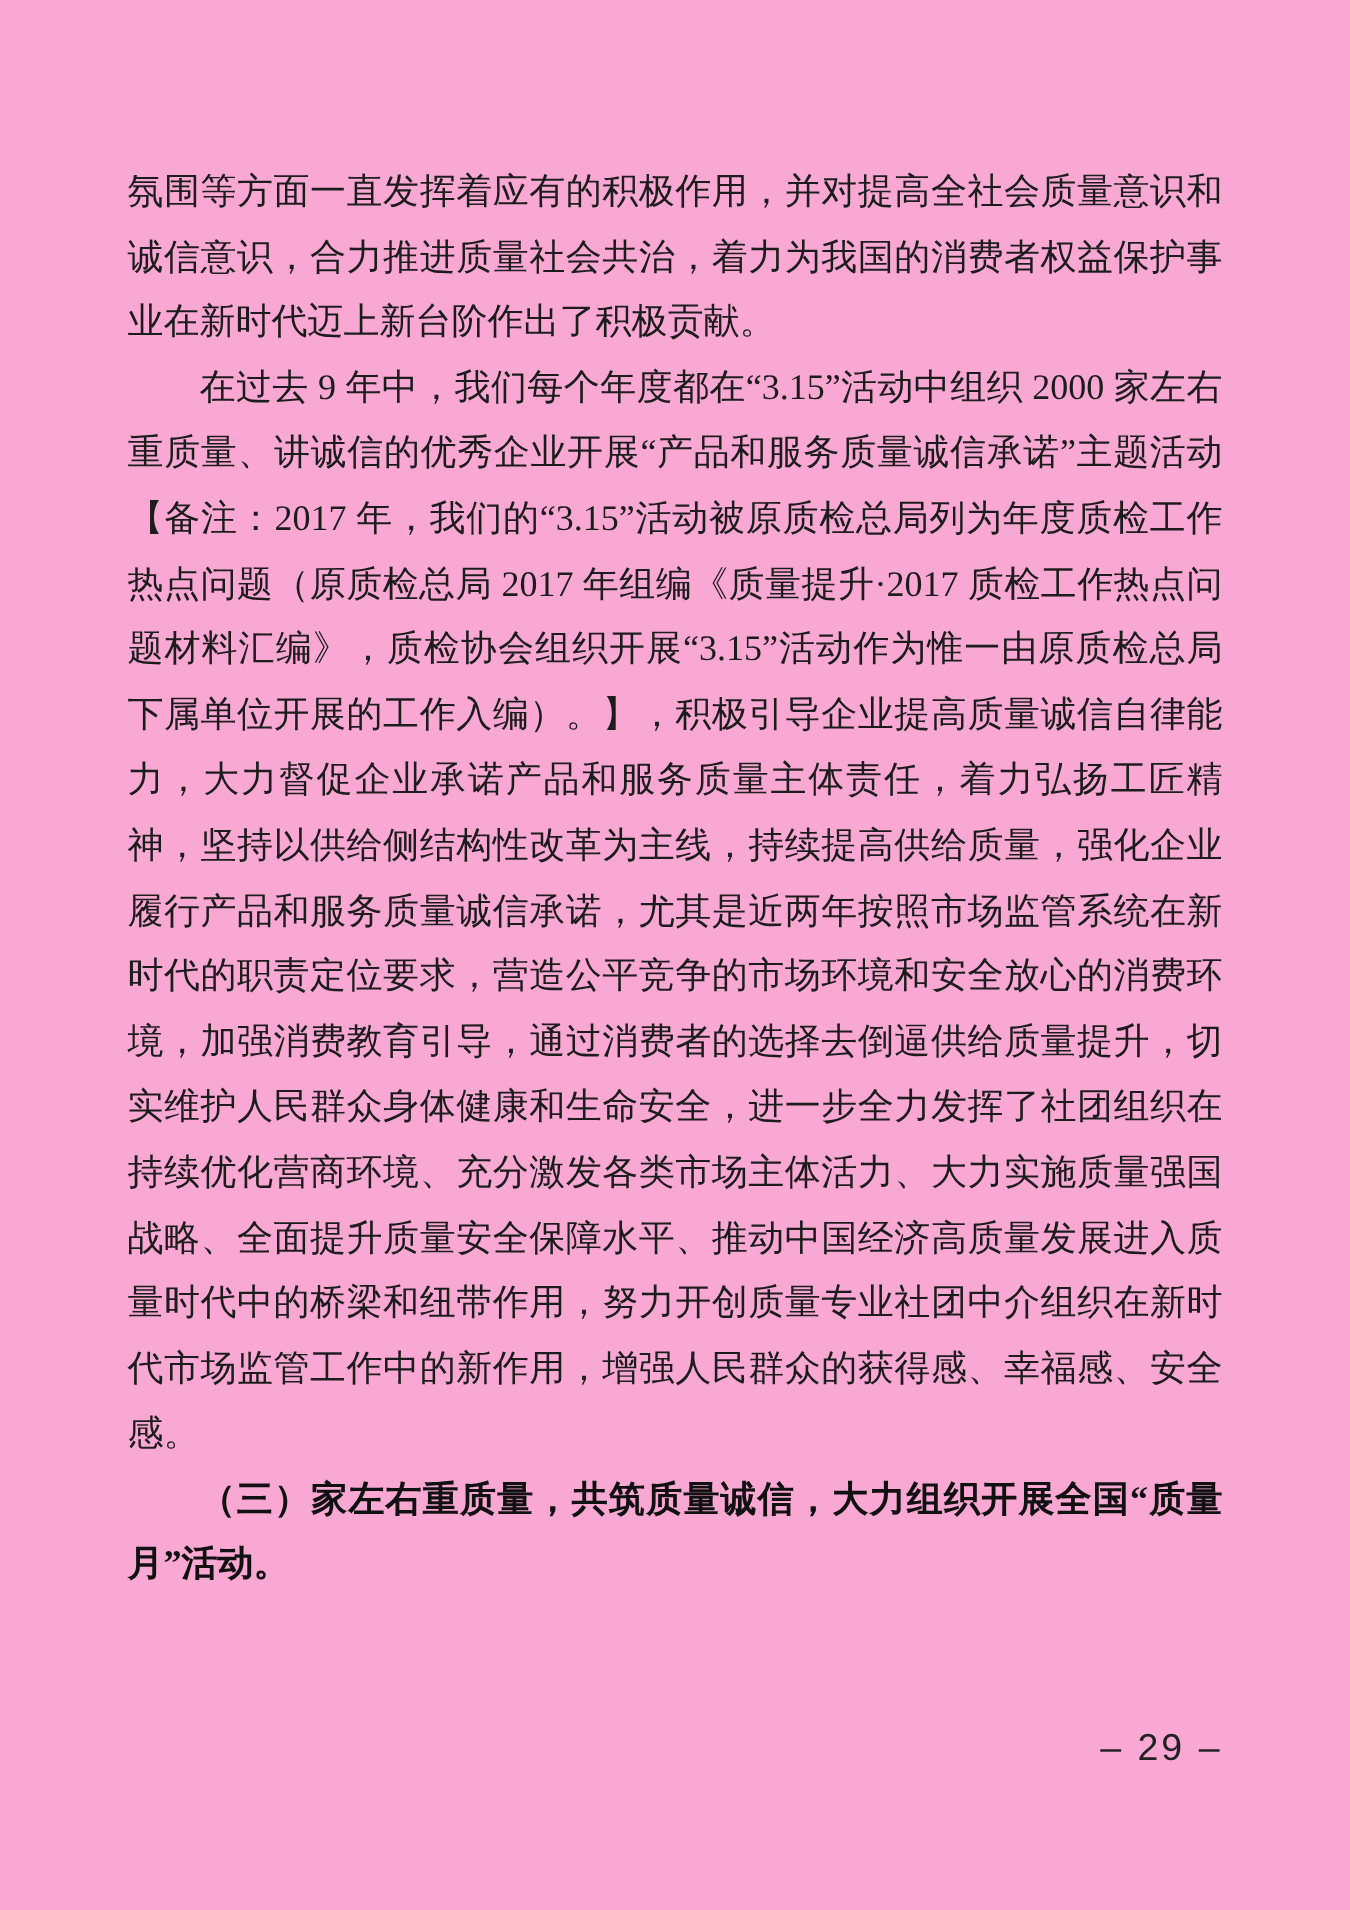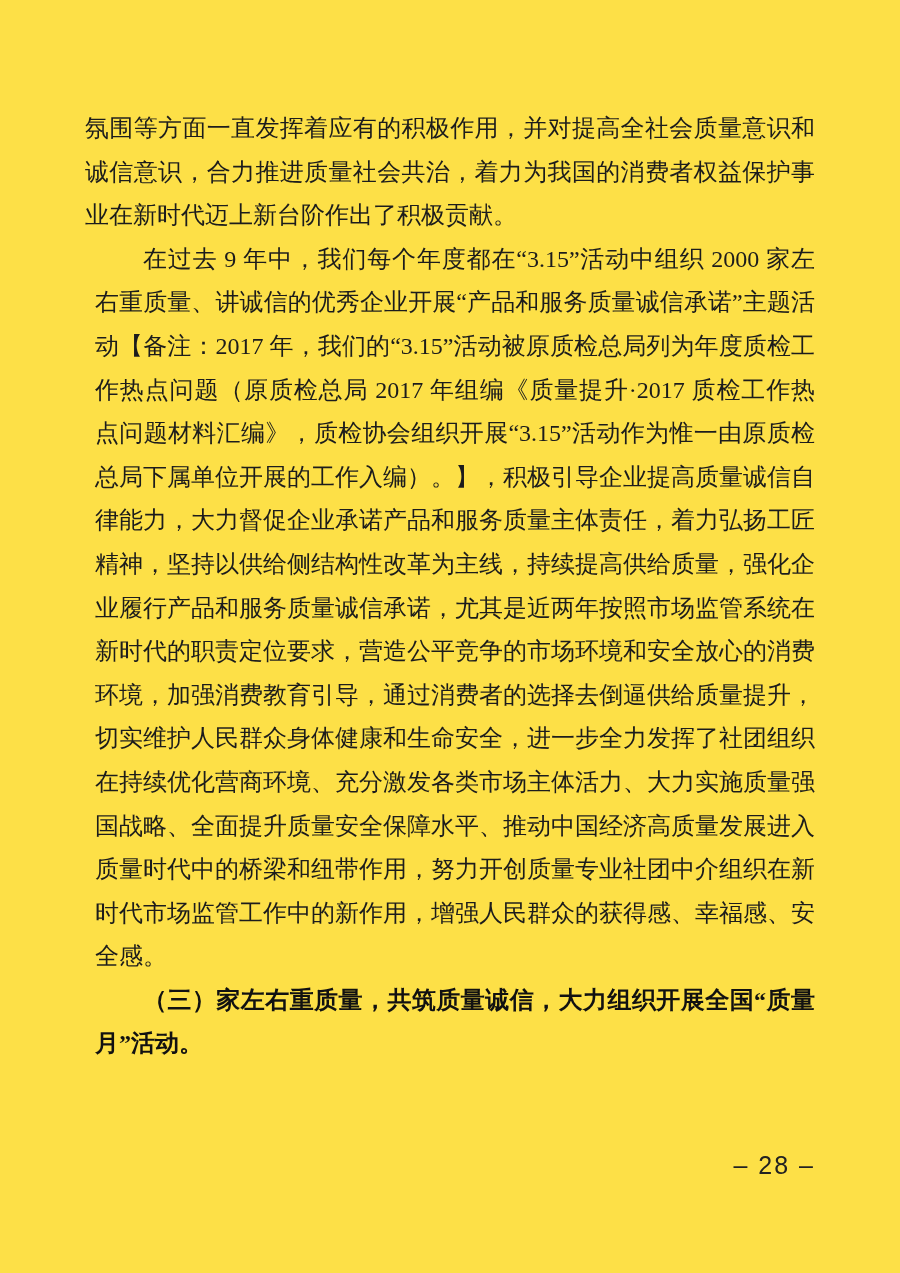--- a/index.html
+++ b/index.html
@@ -13,41 +13,40 @@
     position: relative;
     font-family: "Liberation Serif", "DejaVu Serif", serif;
     color: #1a1a1a;
   }
   .page {
     position: absolute;
     left: 0;
     top: 0;
     width: 900px;
     height: 1273px;
-    background: #fde047;
+    background: #f9a8d4;
     overflow: hidden;
   }
   .content {
     position: absolute;
     left: 85px;
     top: 107px;
     width: 730px;
   }
   .content p {
     margin: 0;
     font-size: 24px;
     line-height: 43.6px;
     text-align: justify;
     text-justify: inter-ideograph;
     word-break: break-all;
     color: #1c1c1c;
   }
   p.indent {
     text-indent: 2em;
-    margin-left: 10px;
   }
   p.heading {
     font-weight: bold;
     color: #111111;
   }
   p.runover {
     
     text-align-last: justify;
   }
   .page-number {
@@ -63,14 +62,14 @@
 </style>
 </head>
 <body>
 
 <div class="page">
   <div class="content">
     <p class="body">氛围等方面一直发挥着应有的积极作用，并对提高全社会质量意识和诚信意识，合力推进质量社会共治，着力为我国的消费者权益保护事业在新时代迈上新台阶作出了积极贡献。</p>
     <p class="body indent">在过去 9 年中，我们每个年度都在“3.15”活动中组织 2000 家左右重质量、讲诚信的优秀企业开展“产品和服务质量诚信承诺”主题活动【备注：2017 年，我们的“3.15”活动被原质检总局列为年度质检工作热点问题（原质检总局 2017 年组编《质量提升·2017 质检工作热点问题材料汇编》，质检协会组织开展“3.15”活动作为惟一由原质检总局下属单位开展的工作入编）。】，积极引导企业提高质量诚信自律能力，大力督促企业承诺产品和服务质量主体责任，着力弘扬工匠精神，坚持以供给侧结构性改革为主线，持续提高供给质量，强化企业履行产品和服务质量诚信承诺，尤其是近两年按照市场监管系统在新时代的职责定位要求，营造公平竞争的市场环境和安全放心的消费环境，加强消费教育引导，通过消费者的选择去倒逼供给质量提升，切实维护人民群众身体健康和生命安全，进一步全力发挥了社团组织在持续优化营商环境、充分激发各类市场主体活力、大力实施质量强国战略、全面提升质量安全保障水平、推动中国经济高质量发展进入质量时代中的桥梁和纽带作用，努力开创质量专业社团中介组织在新时代市场监管工作中的新作用，增强人民群众的获得感、幸福感、安全感。</p>
     <p class="heading indent">（三）家左右重质量，共筑质量诚信，大力组织开展全国“质量月”活动。</p>
   </div>
-  <div class="page-number">– 28 –</div>
+  <div class="page-number">– 29 –</div>
 </div>
 
 </body></html>

